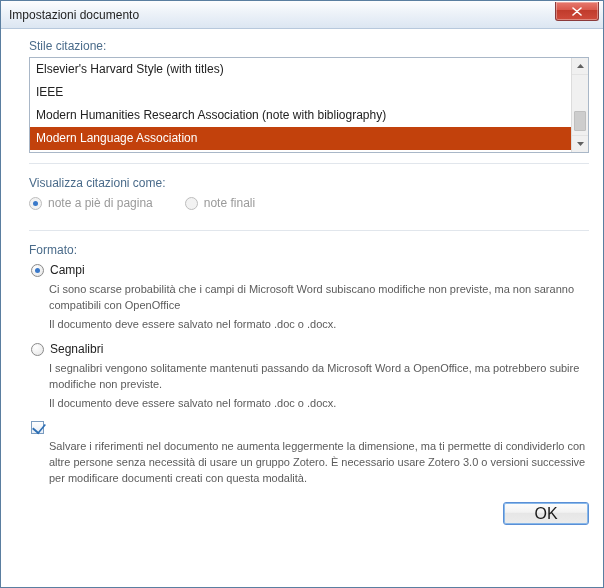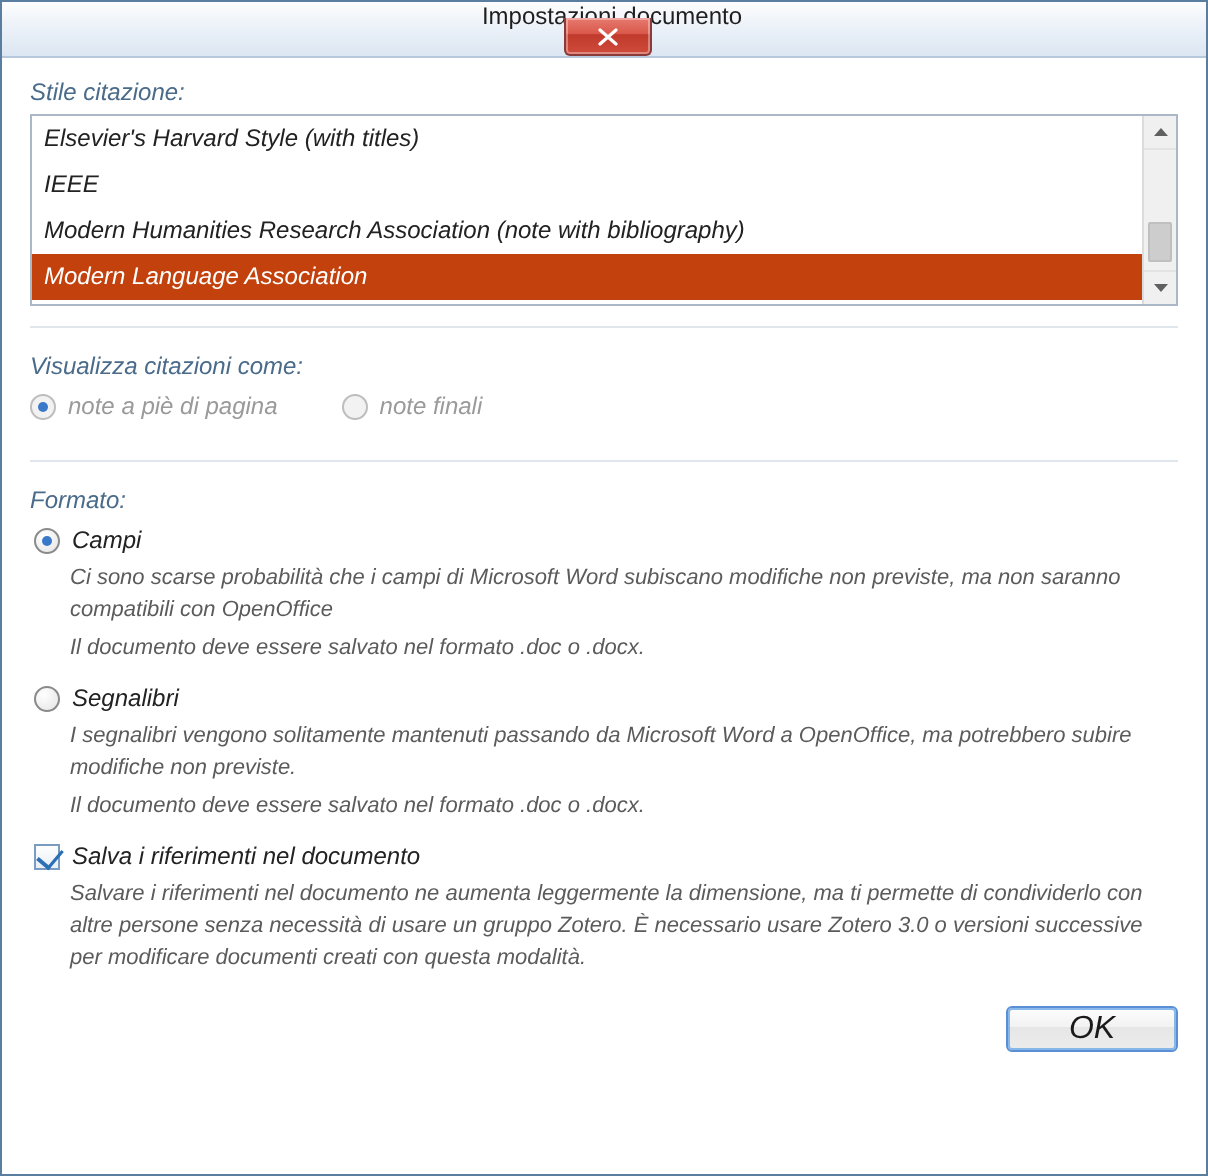--- a/index.html
+++ b/index.html
@@ -15,21 +15,20 @@
   }
   
   .titlebar {
     height: 28px;
     background: linear-gradient(to bottom, #fdfdfe 0%, #eef3f9 40%, #dce6f2 100%);
     border-bottom: 1px solid #b7c8dc;
     display: flex;
     align-items: center;
     padding: 0 0 0 8px;
     position: relative;
-    flex-direction: column;
   }
   .titlebar .title {
     color: #1f1f1f;
     font-size: 12px;
     flex: 1;
   }
   .close-btn {
     width: 44px;
     height: 19px;
     margin-right: 4px;
@@ -38,21 +37,21 @@
     border-top: none;
     border-radius: 0 0 3px 3px;
     background: linear-gradient(to bottom, #e67a6f 0%, #d9574a 45%, #c03b2c 46%, #cf4a3b 100%);
     display: flex;
     align-items: center;
     justify-content: center;
     box-shadow: inset 0 0 0 1px rgba(255,255,255,0.35);
   }
   .close-btn svg { display:block; }
   
-  .content { padding: 10px 14px 12px 14px; font-style: italic; }
+  .content { padding: 10px 14px 12px 28px; }
   .section-label {
     color: #4a6b8a;
     font-size: 12px;
     margin-bottom: 4px;
   }
   .divider {
     height: 1px;
     background: #e1e6ec;
     margin: 10px 0 12px 0;
   }
@@ -269,21 +268,20 @@
       <span class="radio"></span>
       <span class="radio-label">Segnalibri</span>
     </div>
     <div class="desc">I segnalibri vengono solitamente mantenuti passando da Microsoft Word a OpenOffice, ma potrebbero subire modifiche non previste.</div>
     <div class="desc">Il documento deve essere salvato nel formato .doc o .docx.</div>
   </div>
 
   <div class="format-option" style="margin-top:10px;">
     <div class="head">
       <span class="checkbox checked"></span>
-      <span class="radio-label">Salva i riferimenti nel documento</span>
     </div>
     <div class="desc">Salvare i riferimenti nel documento ne aumenta leggermente la dimensione, ma ti permette di condividerlo con altre persone senza necessità di usare un gruppo Zotero. È necessario usare Zotero 3.0 o versioni successive per modificare documenti creati con questa modalità.</div>
   </div>
 
   <div class="button-row">
     <div class="win-btn default">OK</div>
   </div>
 
 </div>
 

